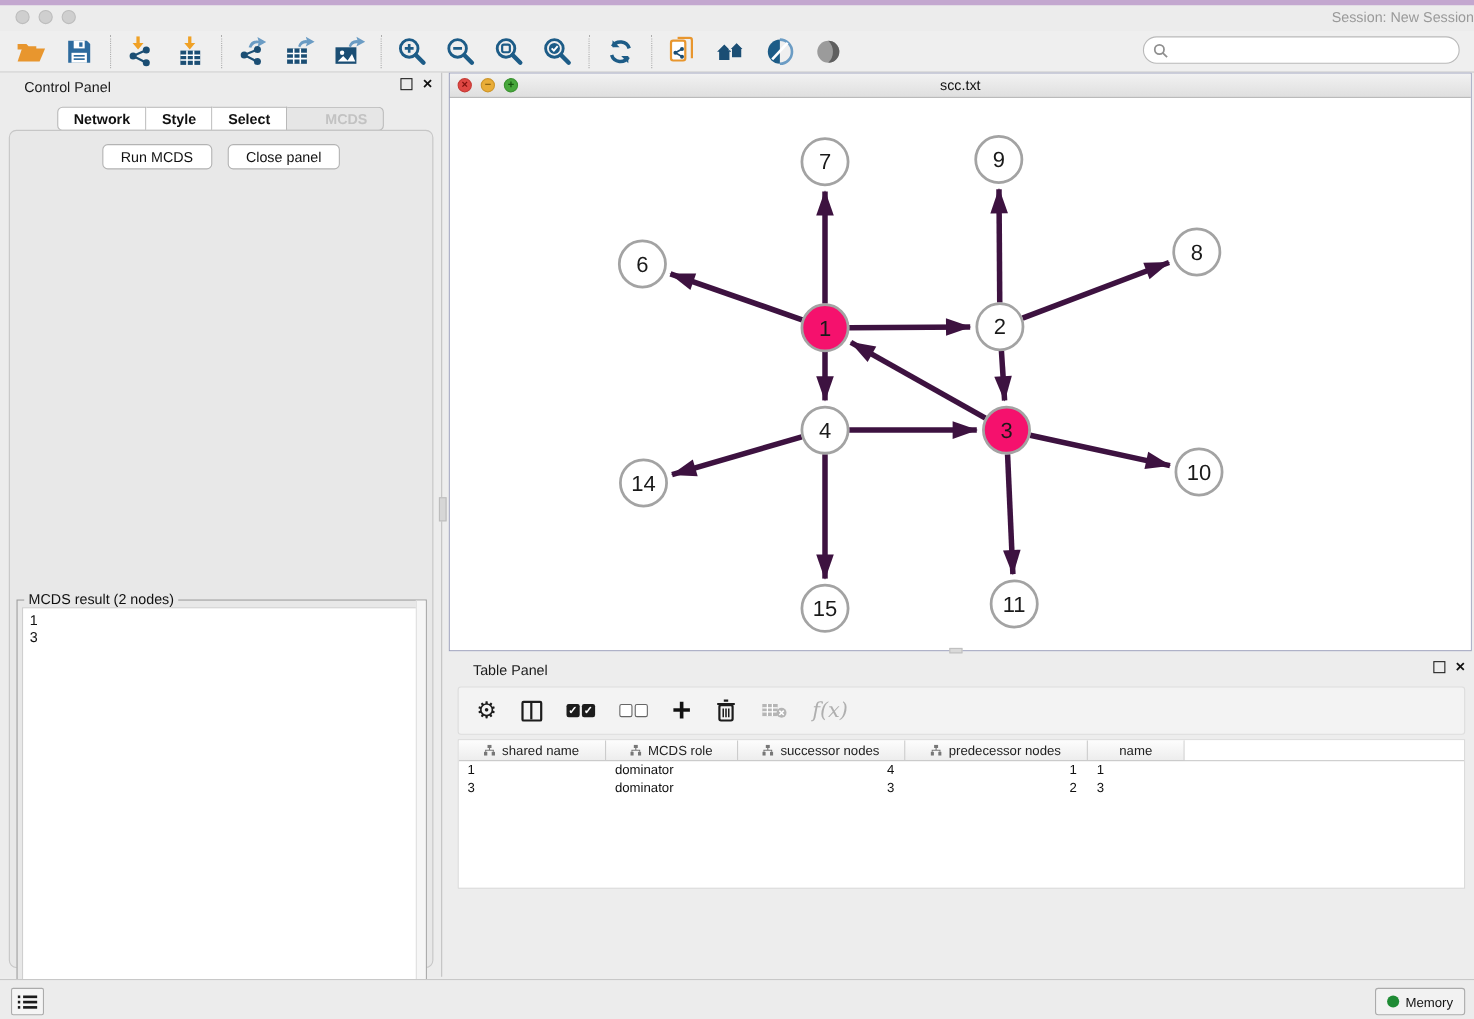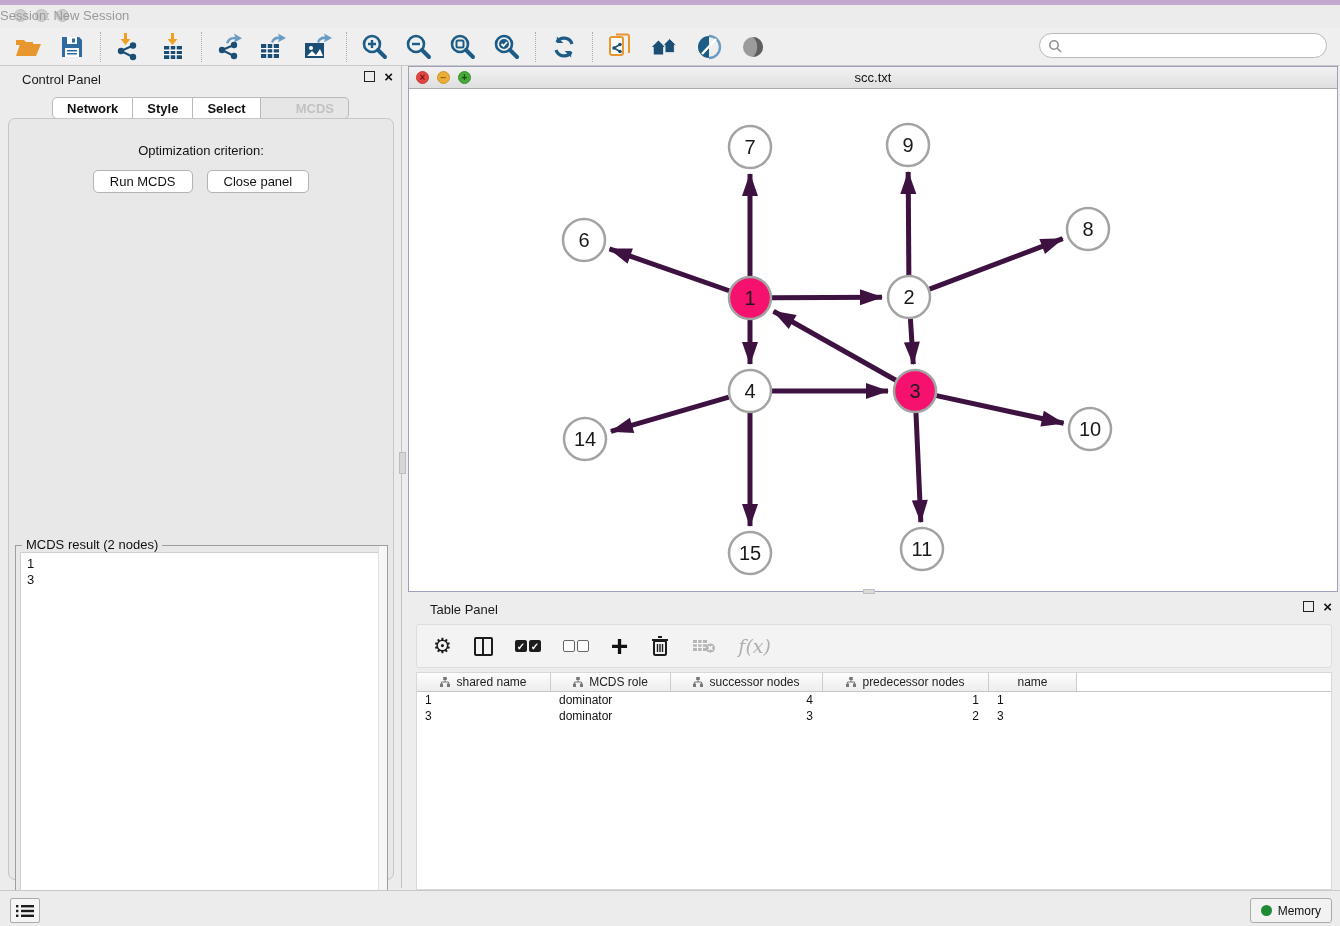--- a/index.html
+++ b/index.html
@@ -5,21 +5,21 @@
   * { margin:0; padding:0; box-sizing:border-box; }
   html,body { width:1340px; height:926px; }
   body { font-family:"Liberation Sans", sans-serif; background:#EDEDED; position:relative; overflow:hidden; }
   .app { position:absolute; inset:0; background:#EDEDED; }
 
   
   .win-top-strip { position:absolute; left:0; top:0; width:1340px; height:5px; background:#C3A7CF; }
   .titlebar { position:absolute; left:0; top:5px; width:1340px; height:23px; background:#ECECEC; }
   .traffic { position:absolute; top:4px; left:14px; display:flex; gap:8px; }
   .traffic .dot { width:13px; height:13px; border-radius:50%; background:#CFCFCF; border:1px solid #BDBDBD; }
-  .app-title { position:absolute; top:3px; left:0; width:100%; text-align:left; font-size:13px; color:#9A9A9A; }
+  .app-title { position:absolute; top:3px; left:0; width:100%; text-align:right; font-size:13px; color:#9A9A9A; }
 
   
   .toolbar { position:absolute; left:0; top:28px; width:1340px; height:38px; background:#EFEFEF; border-bottom:1px solid #C9C9C9; display:flex; align-items:center; }
   .tgroup { display:flex; align-items:center; gap:14px; padding:0 13px; }
   .tsep { width:1px; height:30px; border-left:1px dotted #ADADAD; }
   .ticon { width:30px; height:30px; display:flex; align-items:center; justify-content:center; cursor:default; }
   .search-wrap { position:absolute; right:13px; top:5px; width:288px; height:25px; background:#fff; border:1px solid #B9B9B9; border-radius:13px; display:flex; align-items:center; padding-left:8px; }
 
   
   .control-panel { position:absolute; left:0; top:66px; width:402px; height:822px; background:#ECECEC; border-right:1px solid #C2C2C2; }
@@ -65,21 +65,21 @@
   .tp-toolbar { position:absolute; left:8px; top:28px; right:8px; height:44px; background:#F3F3F3; border:1px solid #DDD; border-radius:3px; display:flex; align-items:center; gap:22px; padding-left:16px; }
   .tbi { display:flex; align-items:center; justify-content:center; height:30px; }
   .gear { font-size:21px; color:#1c1c1c; }
   .colsq { width:19px; height:19px; border:2.5px solid #1c1c1c; border-radius:2px; position:relative; }
   .colsq::after { content:""; position:absolute; left:6px; top:0; bottom:0; width:2.5px; background:#1c1c1c; }
   .chkpair { display:flex; gap:2px; }
   .chk { width:12px; height:12px; background:#1c1c1c; border-radius:2px; color:#fff; font-size:10px; font-weight:700; display:flex; align-items:center; justify-content:center; }
   .unchk { width:12px; height:12px; border:1.5px solid #666; border-radius:2px; background:#fff; }
   .plus { font-size:30px; font-weight:700; color:#111; line-height:26px; }
   .fx { font-family:"DejaVu Serif", serif; font-style:italic; font-size:19px; color:#AFAFAF; }
-  .tbl-wrap { position:absolute; left:8px; top:76px; right:8px; height:218px; background:#fff; border:1px solid #D8D8D8; overflow:hidden; }
+  .tbl-wrap { position:absolute; left:8px; top:76px; right:8px; height:136px; background:#fff; border:1px solid #D8D8D8; overflow:hidden; }
   .tbl-header { display:flex; height:19px; background:linear-gradient(#FDFDFD,#EDEDED); border-bottom:1px solid #C6C6C6; }
   .th { display:flex; align-items:center; justify-content:center; gap:6px; font-size:12px; color:#222; border-right:1px solid #CCC; position:relative; }
   .tbl-rows { font-size:12px; color:#111; }
   .trow { display:flex; height:16px; line-height:16px; }
   .td { overflow:hidden; white-space:nowrap; }
   .tp-tabs { position:absolute; left:0; right:0; top:267px; display:flex; justify-content:center; }
   .tp-tab { font-size:13px; font-weight:600; height:21px; padding:2px 14px; background:#fff; border:1px solid #B9B9B9; border-left:none; color:#111; display:flex; align-items:center; }
   .tp-tab.sel { background:#DEDEDE; color:#BDBDBD; border-radius:5px 0 0 5px; border-left:1px solid #B9B9B9; }
   .tp-tab.last { border-radius:0 5px 5px 0; }
 
@@ -260,21 +260,20 @@
         <span class="close-ic">×</span>
       </span>
     </div>
     <div class="cp-tabs">
       <span class="cp-tab first">Network</span>
       <span class="cp-tab">Style</span>
       <span class="cp-tab">Select</span>
       <span class="cp-tab sel">MCDS</span>
     </div>
     <div class="cp-body">
-      <div class="opt-label">Optimization criterion:</div>
       <div class="cp-buttons">
         <button class="cp-btn">Run MCDS</button>
         <button class="cp-btn">Close panel</button>
       </div>
       <div class="result-group">
         <span class="result-label">MCDS result (2 nodes)</span>
         <div class="result-area">1
 3</div>
         <div class="result-scroll"></div>
       </div>

